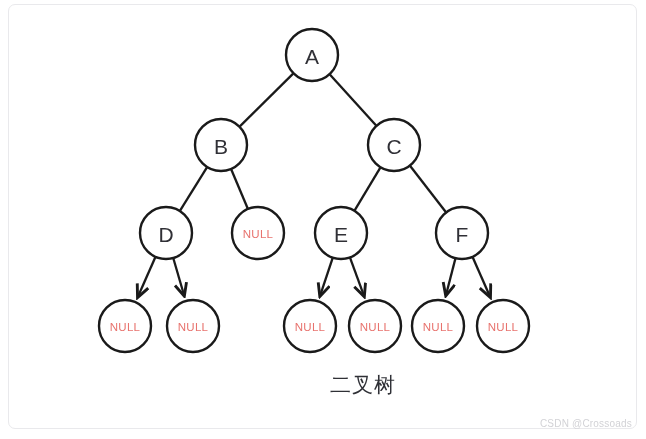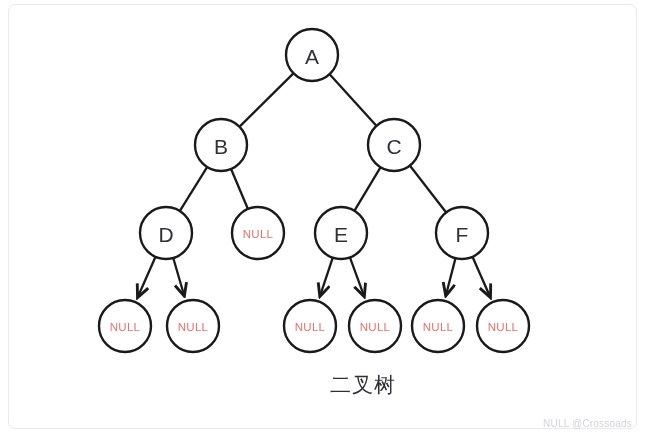--- a/index.html
+++ b/index.html
@@ -170,15 +170,15 @@
         </g>
         <g>
           <circle cx="503" cy="326" r="26" class="node-circle"></circle>
           <text x="503" y="326.5" class="label-null">NULL</text>
         </g>
       </g>
   </svg>
 
   <div id="caption">二叉树</div>
 
-  <div id="watermark">NULL @Crossoads</div>
+  <div id="watermark">CSDN @Crossoads</div>
 
 </div>
 
 </body></html>

